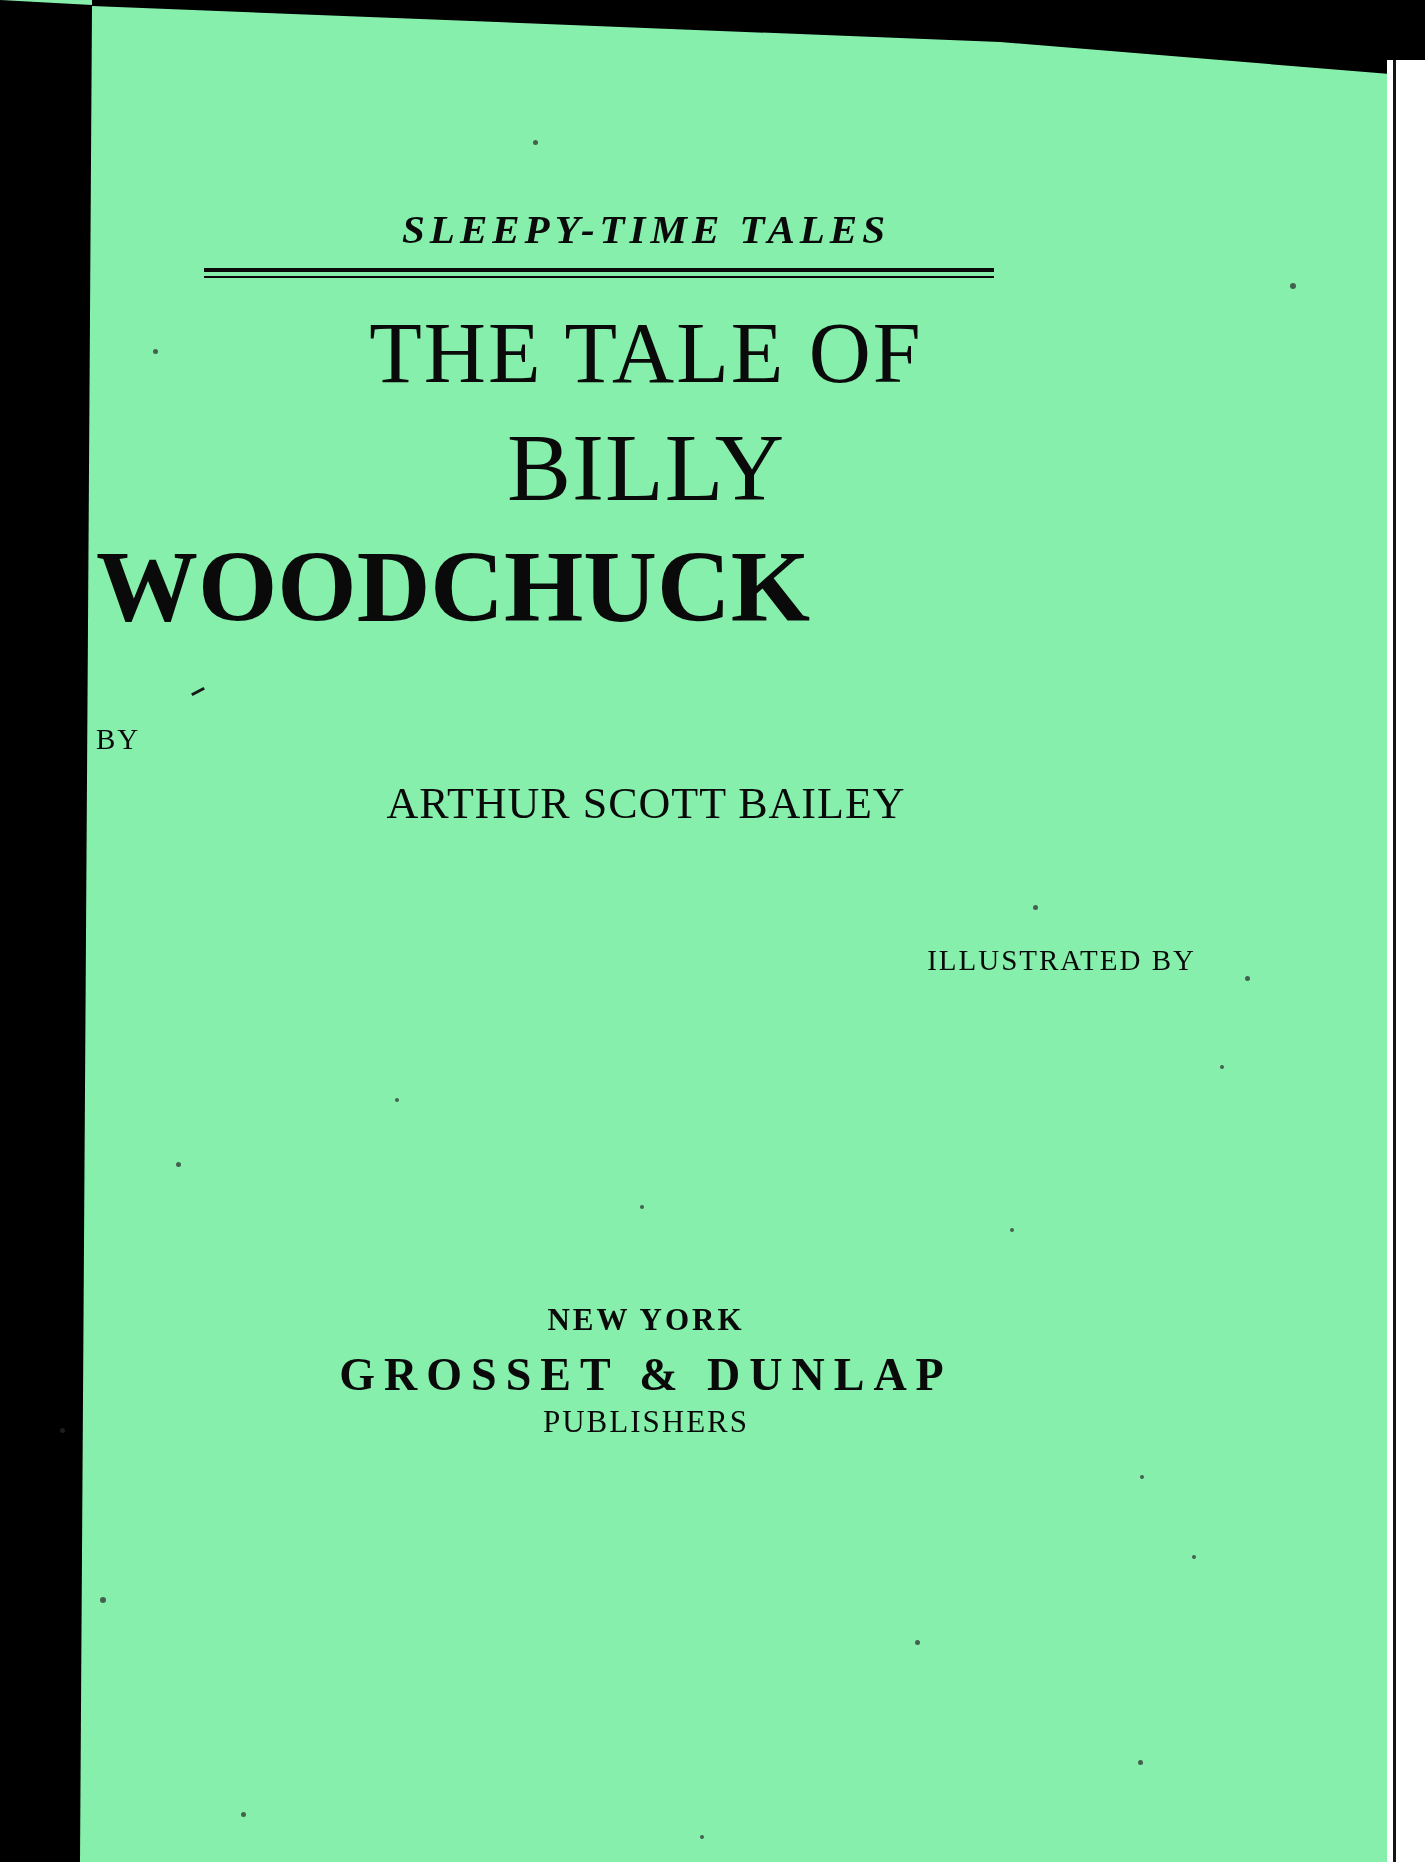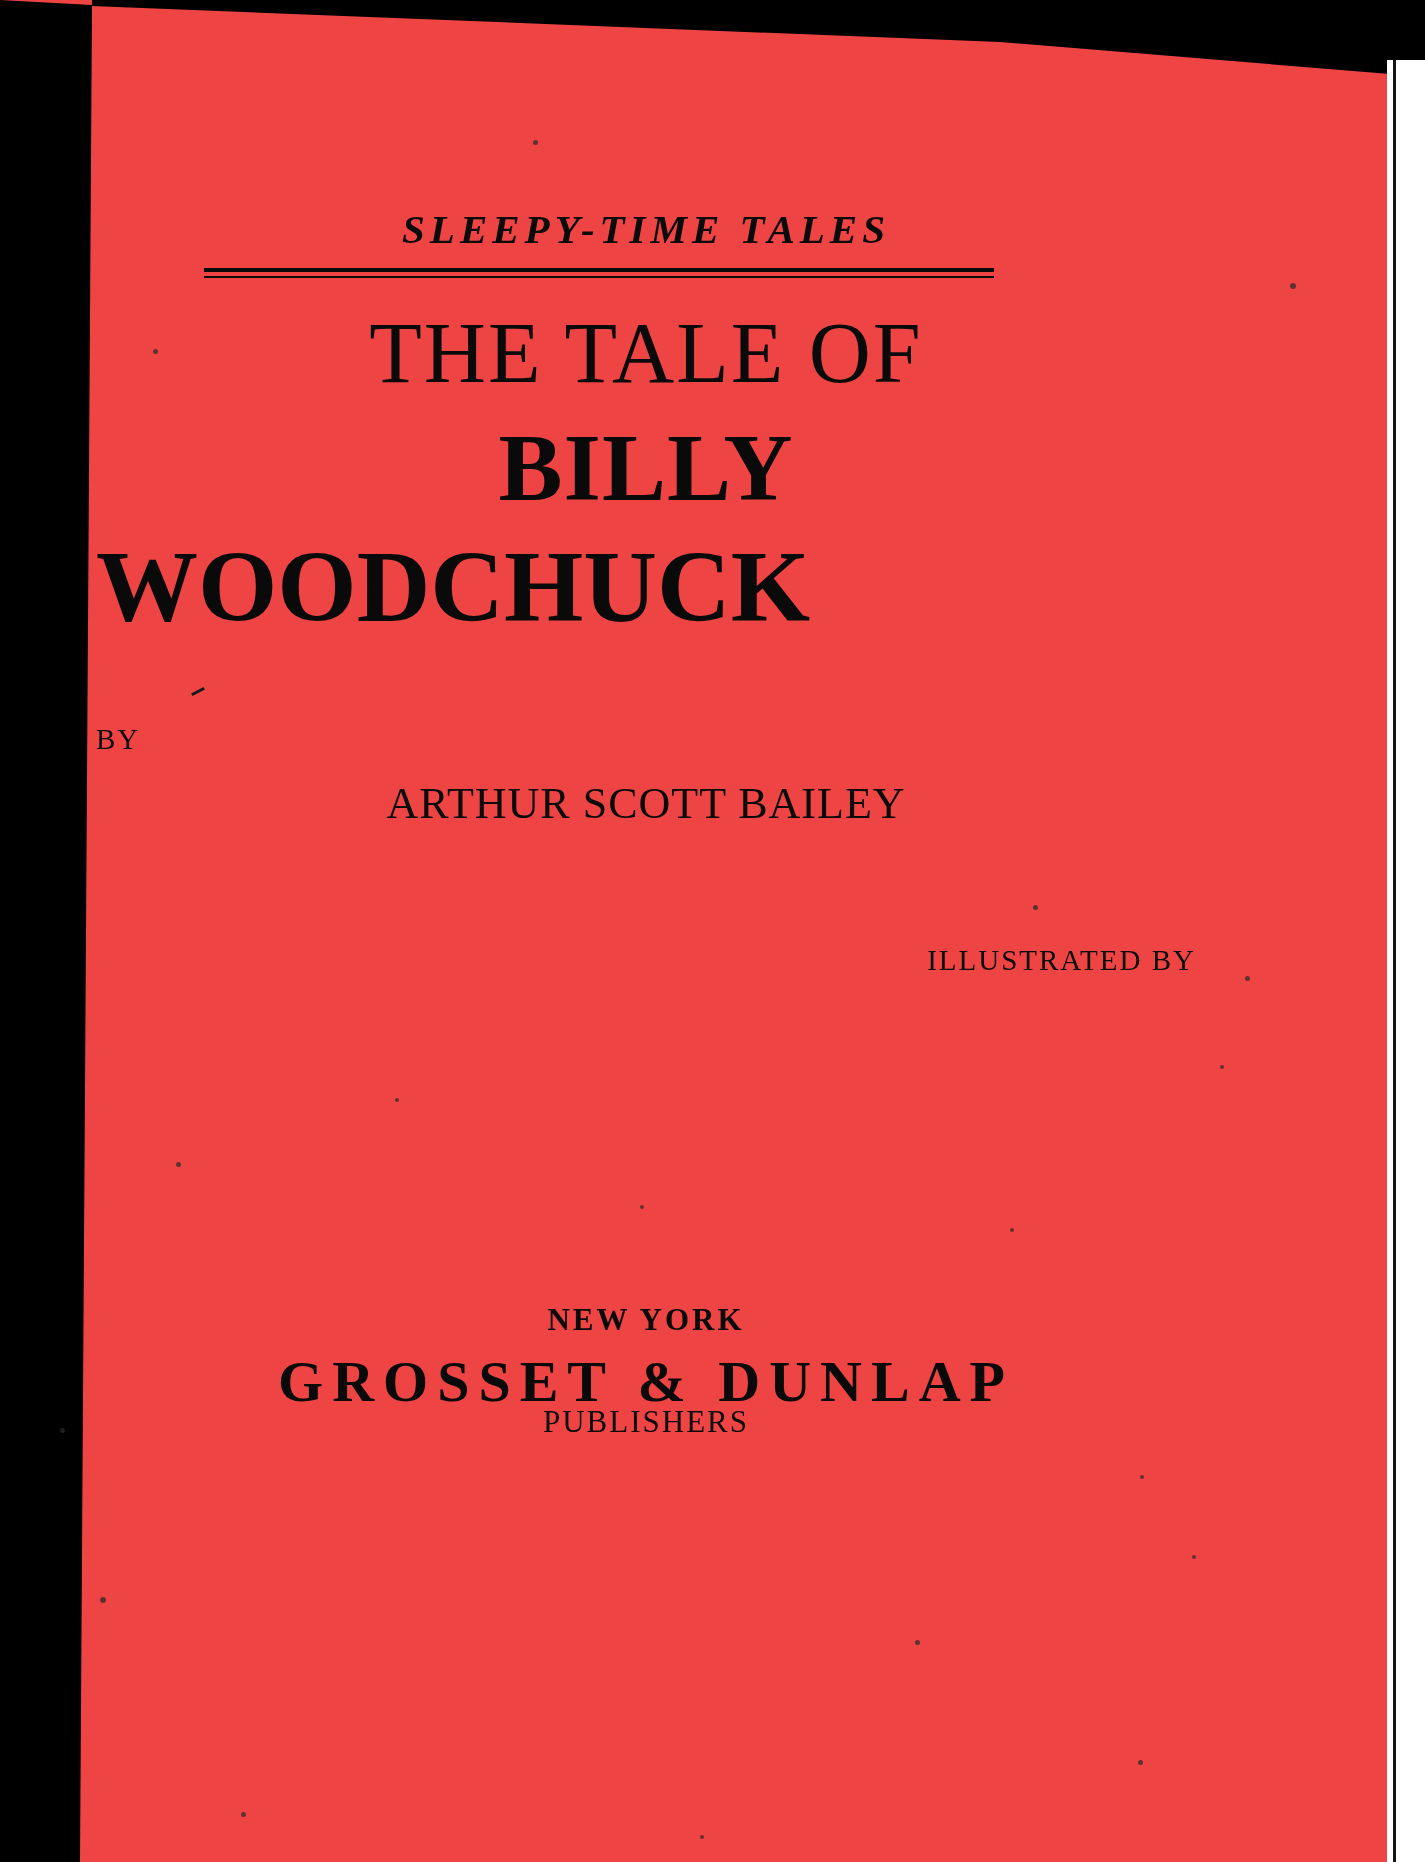--- a/index.html
+++ b/index.html
@@ -16,21 +16,21 @@
     color: #0a0a0a;
   }
 
   
   .page-scan {
     position: absolute;
     left: 0;
     top: 0;
     width: 1425px;
     height: 1862px;
-    background: #ef4444;
+    background: #86efac;
   }
   
   .edge-top {
     position: absolute;
     left: 0;
     top: 0;
     width: 1425px;
     height: 86px;
     background: #000000;
     clip-path: polygon(0 0, 1425px 0, 1425px 86px, 1390px 74px, 1000px 42px, 92px 6px, 92px 0);
@@ -119,21 +119,21 @@
     letter-spacing: 2px;
     white-space: nowrap;
   }
   .title-line2 {
     position: absolute;
     left: 0;
     top: 412px;
     width: 1100px;
     text-align: center;
     font-size: 96px;
-    font-weight: 700;
+    font-weight: 400;
     letter-spacing: 1px;
     white-space: nowrap;
   }
   .title-line3 {
     position: absolute;
     left: 0;
     top: 528px;
     width: 1100px;
     text-align: left;
     font-size: 102px;
@@ -191,21 +191,21 @@
     font-size: 31px;
     font-weight: 700;
     letter-spacing: 3px;
   }
   .publisher {
     position: absolute;
     left: 0;
     top: 1348px;
     width: 1100px;
     text-align: center;
-    font-size: 58px;
+    font-size: 46px;
     font-weight: 700;
     letter-spacing: 9px;
     white-space: nowrap;
   }
   .publishers-label {
     position: absolute;
     left: 0;
     top: 1404px;
     width: 1100px;
     text-align: center;

